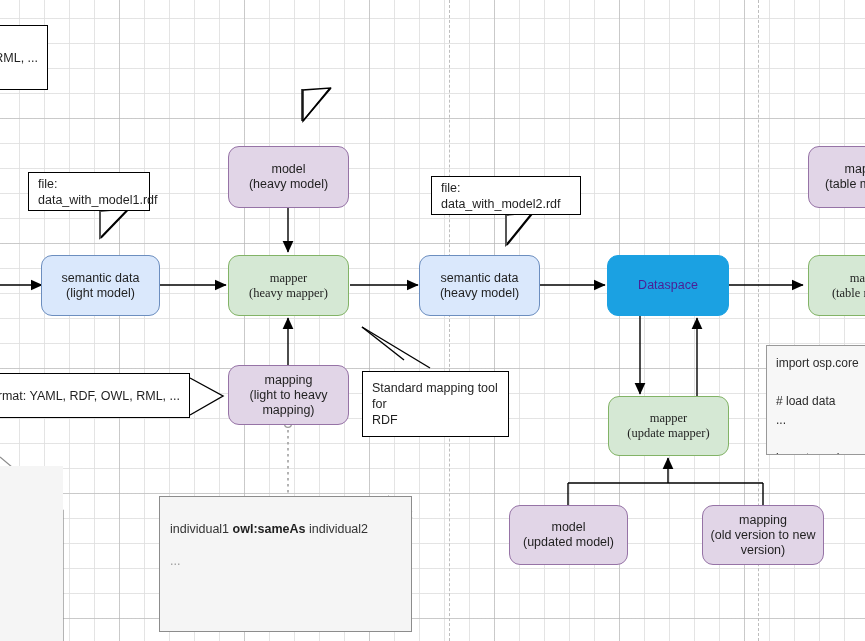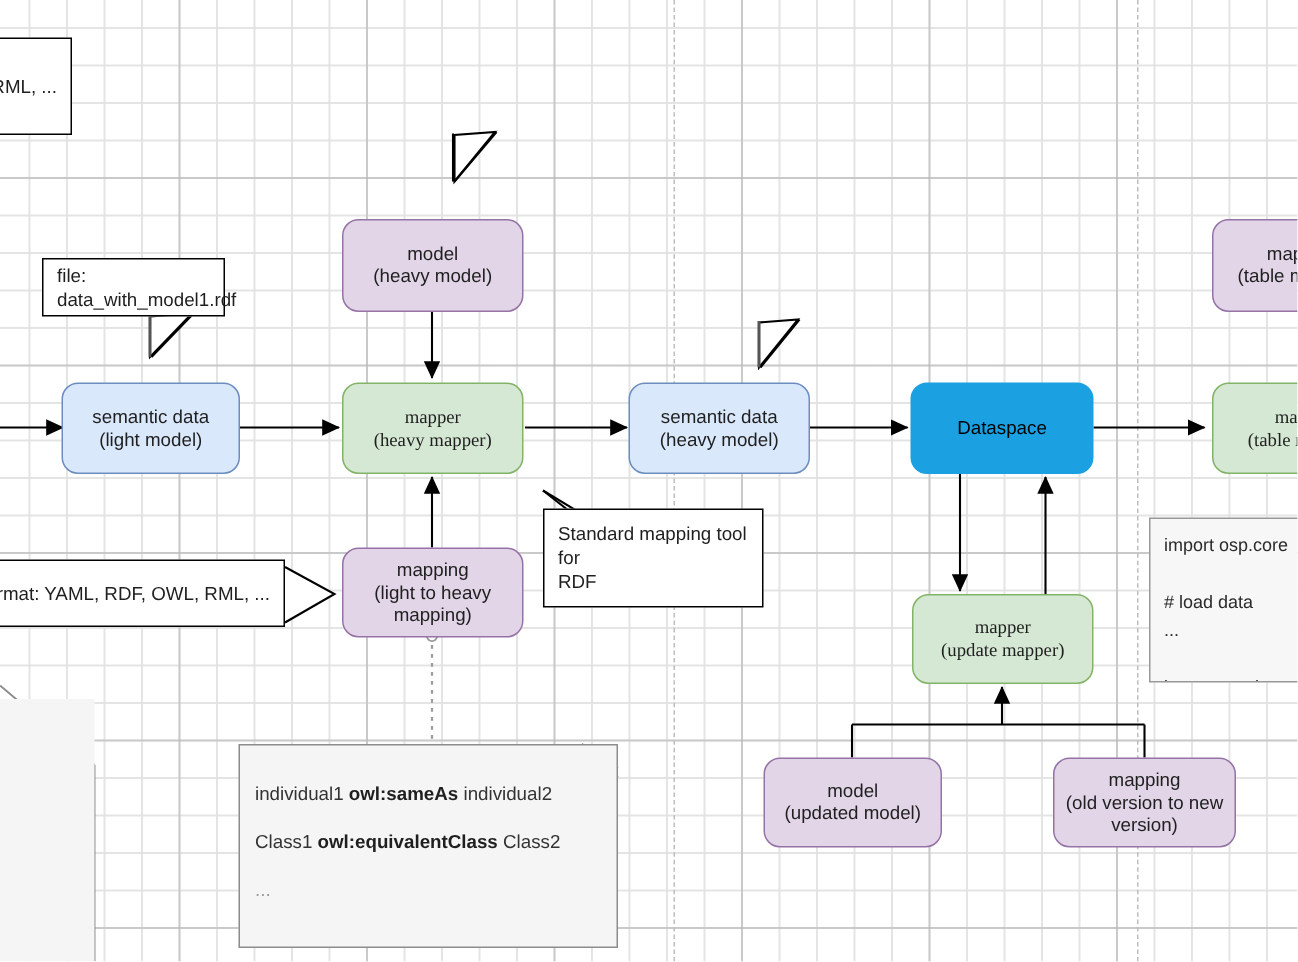--- a/index.html
+++ b/index.html
@@ -26,21 +26,21 @@
   .node{
     position:absolute;box-sizing:border-box;
     display:flex;align-items:center;justify-content:center;
     text-align:center;border-radius:11px;
     font-size:12.5px;line-height:15px;color:#1f1f1f;
     white-space:pre-line;
   }
   .n-blue{background:#dae8fc;border:1.3px solid #6c8ebf;}
   .n-green{background:#d5e8d4;border:1.3px solid #82b366;font-family:Liberation Serif, serif;}
   .n-purple{background:#e1d5e7;border:1.3px solid #9673a6;}
-  .n-cyan{background:#1ba1e2;border:1.3px solid #1ba1e2;color:#000000;}
+  .n-cyan{background:#1ba1e2;border:1.3px solid #1ba1e2;color:#4c1d95;}
   .callout{
     position:absolute;box-sizing:border-box;
     background:#ffffff;border:1.4px solid #000000;
     font-size:12.5px;line-height:16px;color:#1f1f1f;
     padding:7px 9px;white-space:pre-line;
     display:flex;align-items:center;
   }
   .callout.mid{align-items:center;}
   .callout.topalign{align-items:flex-start;}
   .notebox{
@@ -175,29 +175,29 @@
 (table mapping)</div>
 
   <div class="node n-green" style="left:808px;top:255px;width:121px;height:61px;justify-content:center;">mapper
 (table mapper)</div>
 
   <div class="callout mid" style="left:-48px;top:25px;width:96px;height:65px;justify-content:flex-end;">RML, ...</div>
 
 
   <div class="callout mid" style="left:28px;top:172px;width:122px;height:39px;">file: data_with_model1.rdf</div>
 
+  <div class="callout mid" style="left:431px;top:176px;width:150px;height:39px;">file: data_with_model2.rdf</div>
 
   <div class="callout mid" style="left:-60px;top:373px;width:250px;height:45px;justify-content:flex-end;">format: YAML, RDF, OWL, RML, ...</div>
 
-  <div class="callout topalign" style="left:362px;top:339px;width:147px;height:66px;align-items:center;">Standard mapping tool for
+  <div class="callout topalign" style="left:362px;top:371px;width:147px;height:66px;align-items:center;">Standard mapping tool for
 RDF</div>
 
   <div class="notebox" style="left:159px;top:496px;width:253px;height:136px;">
     <div class="note-line"><span>individual1 </span><b>owl:sameAs</b><span> individual2</span></div>
-    <div class="note-line"><span>Class1 </span><b>owl:equivalentClass</b><span> Class2</span></div>
     <div class="note-line" style="color:#9a9a9a;">...</div>
   </div>
 
   <div class="codebox" style="left:766px;top:345px;width:160px;height:110px;">import osp.core
 
 # load data
 ...
 
 import pandas as
 pd.HDFStore('dat</div>

